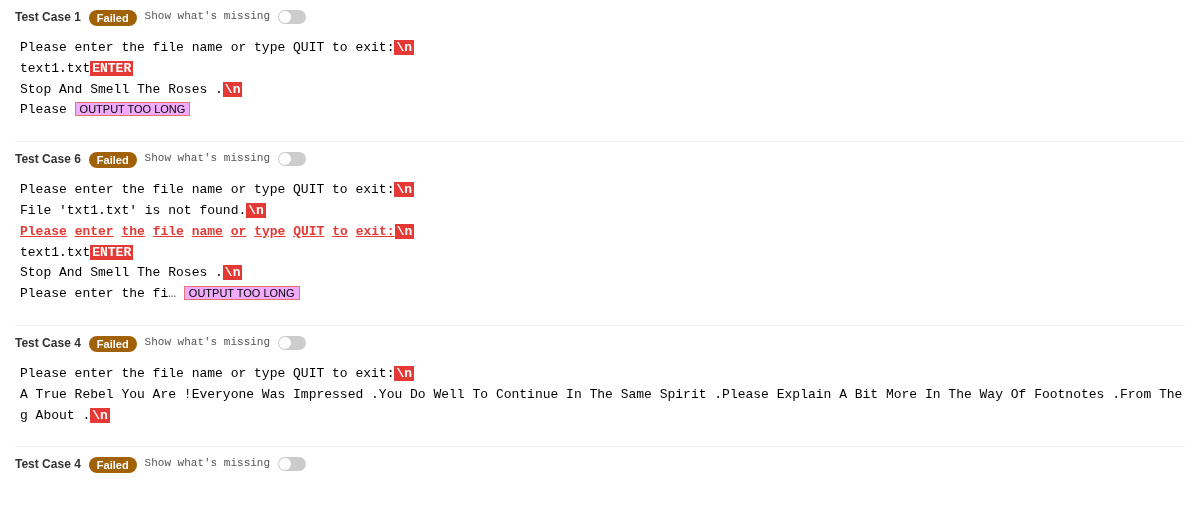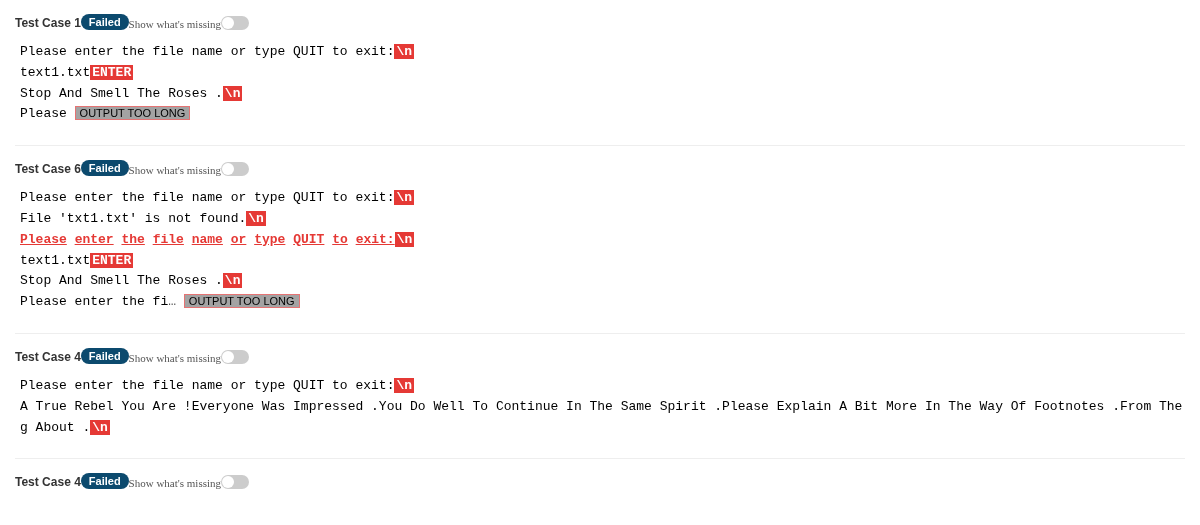--- a/index.html
+++ b/index.html
@@ -8,43 +8,43 @@
       font-size: 13px;
       background: #fff;
       color: #000;
       padding: 10px 15px;
     }
     .test-case {
       margin-bottom: 20px;
     }
     .test-header {
       display: flex;
-      align-items: flex-end;
+      align-items: flex-start;
+      gap: 8px;
       margin-bottom: 12px;
     }
     .test-label {
       font-family: Arial, sans-serif;
       font-size: 12px;
       font-weight: bold;
       color: #333;
     }
     .badge-failed {
-      background: #0c4a6e;
+      background: #a16207;
       color: #fff;
       font-family: Arial, sans-serif;
       font-size: 11px;
       font-weight: bold;
       padding: 2px 8px;
       border-radius: 10px;
     }
     .show-missing {
-      font-family: Liberation Serif, serif;
+      font-family: Liberation Mono, monospace;
       font-size: 11px;
       color: #555;
-      margin-top: 8px;
     }
     .toggle {
       display: inline-block;
       width: 28px;
       height: 14px;
       background: #ccc;
       border-radius: 7px;
       vertical-align: middle;
       position: relative;
       cursor: pointer;
@@ -74,21 +74,21 @@
       padding: 0 2px;
       font-weight: bold;
     }
     .highlight-newline {
       background: #e53935;
       color: #fff;
       padding: 0 2px;
       font-weight: bold;
     }
     .highlight-output-too-long {
-      background: #a3a3a3;
+      background: #f0abfc;
       border: 1px solid #e57373;
       padding: 0 4px;
       color: #000;
       font-family: Arial, sans-serif;
       font-size: 11px;
     }
     .highlight-red-text {
       color: #e53935;
       font-weight: bold;
     }

